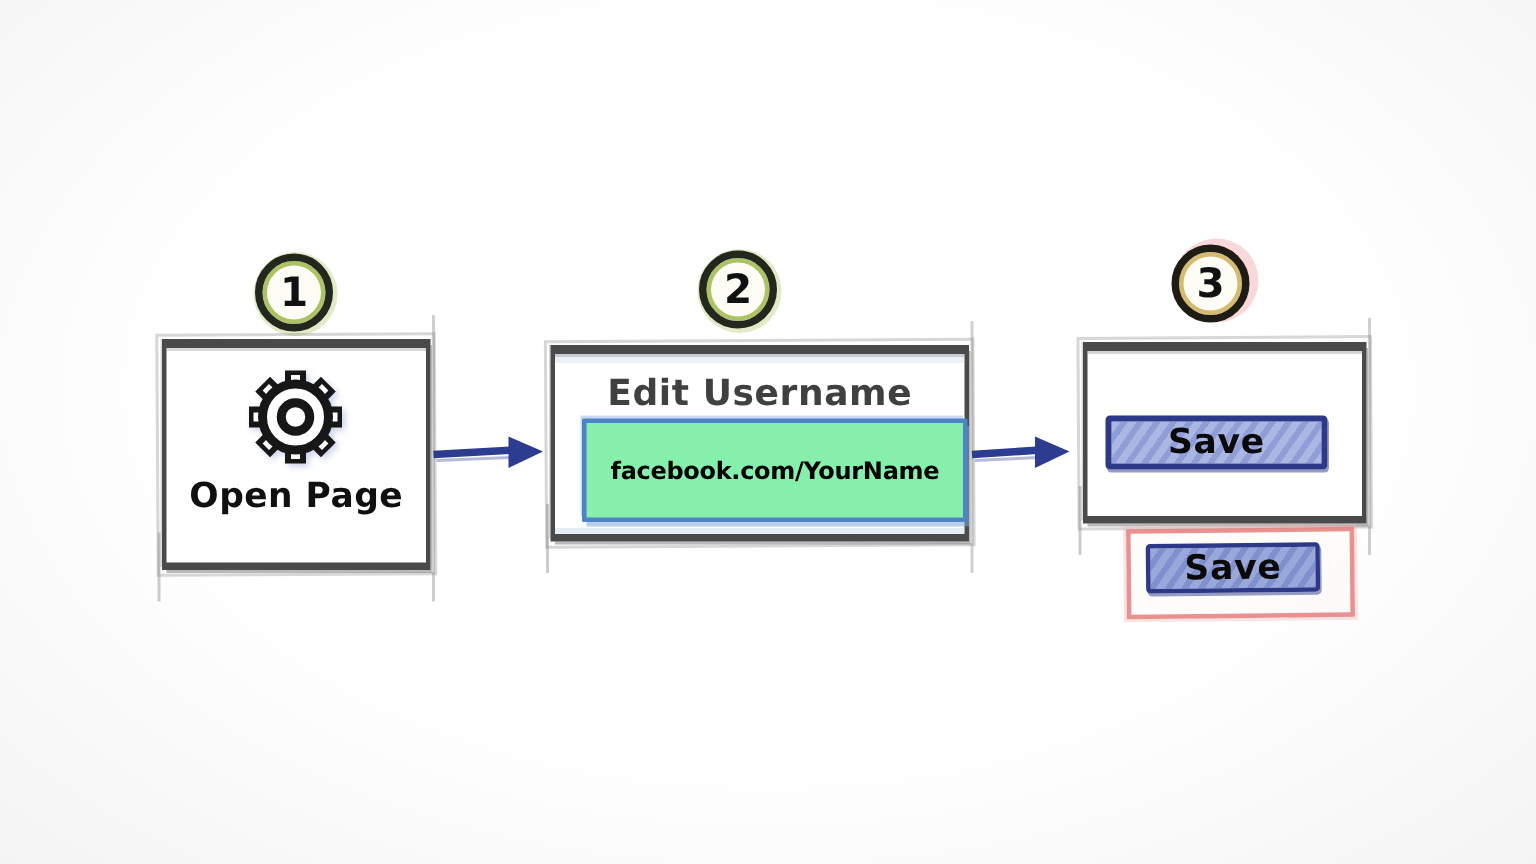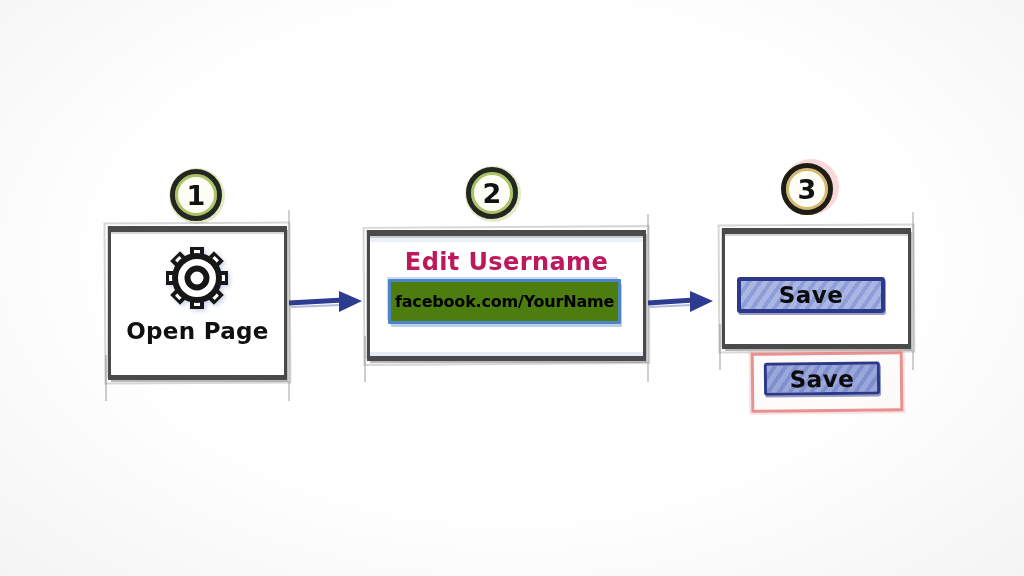--- a/index.html
+++ b/index.html
@@ -53,27 +53,27 @@
   .gear-wrap{position:absolute;left:48px;top:8px;width:76px;height:76px;
     filter:drop-shadow(2px 2px 2px rgba(140,160,210,.45));}
   .caption{
     position:absolute;left:0;top:86px;width:100%;text-align:center;
     font-size:23px;font-weight:700;color:#101010;line-height:1.18;letter-spacing:.3px;
   }
 
   
   .panel-title{
     position:absolute;left:0;top:12px;width:100%;text-align:center;
-    font-size:24px;font-weight:700;color:#be185d;letter-spacing:.4px;
+    font-size:24px;font-weight:700;color:#404040;letter-spacing:.4px;
   }
   .username-input{
     position:absolute;left:18px;top:43px;width:219px;height:31px;
-    border:3px solid #4d84c6;background:#4d7c0f;border-radius:1px;
+    border:3px solid #4d84c6;background:#86efac;border-radius:1px;
     font-family:"DejaVu Sans", sans-serif;font-size:16px;font-weight:700;color:#000;
-    text-align:center;letter-spacing:-.2px;padding:4px;
+    text-align:center;letter-spacing:-.2px;padding:16px;
     box-shadow:2px 4px 0 -1px rgba(125,165,215,.55), -2px -3px 0 -1px rgba(125,165,215,.40);
     outline:none;
   }
 
   
   .save-btn{
     position:absolute;display:flex;align-items:center;justify-content:center;
     border:4px solid #2b3988;border-radius:3px;
     background:repeating-linear-gradient(125deg, #aab7e4 0 5px, #8f9ed7 5px 9px);
     font-size:23px;font-weight:700;color:#0a0a0a;letter-spacing:.5px;

